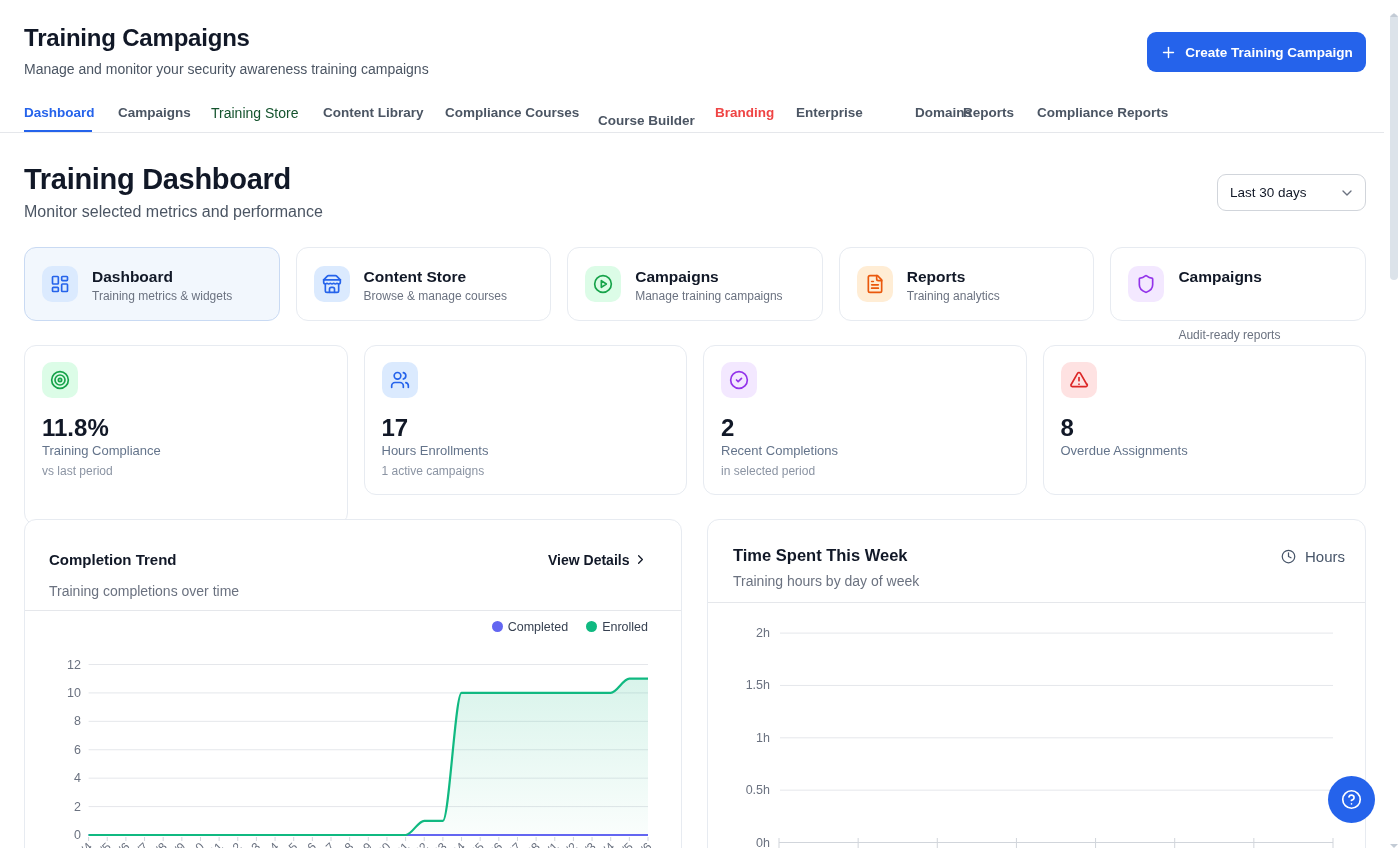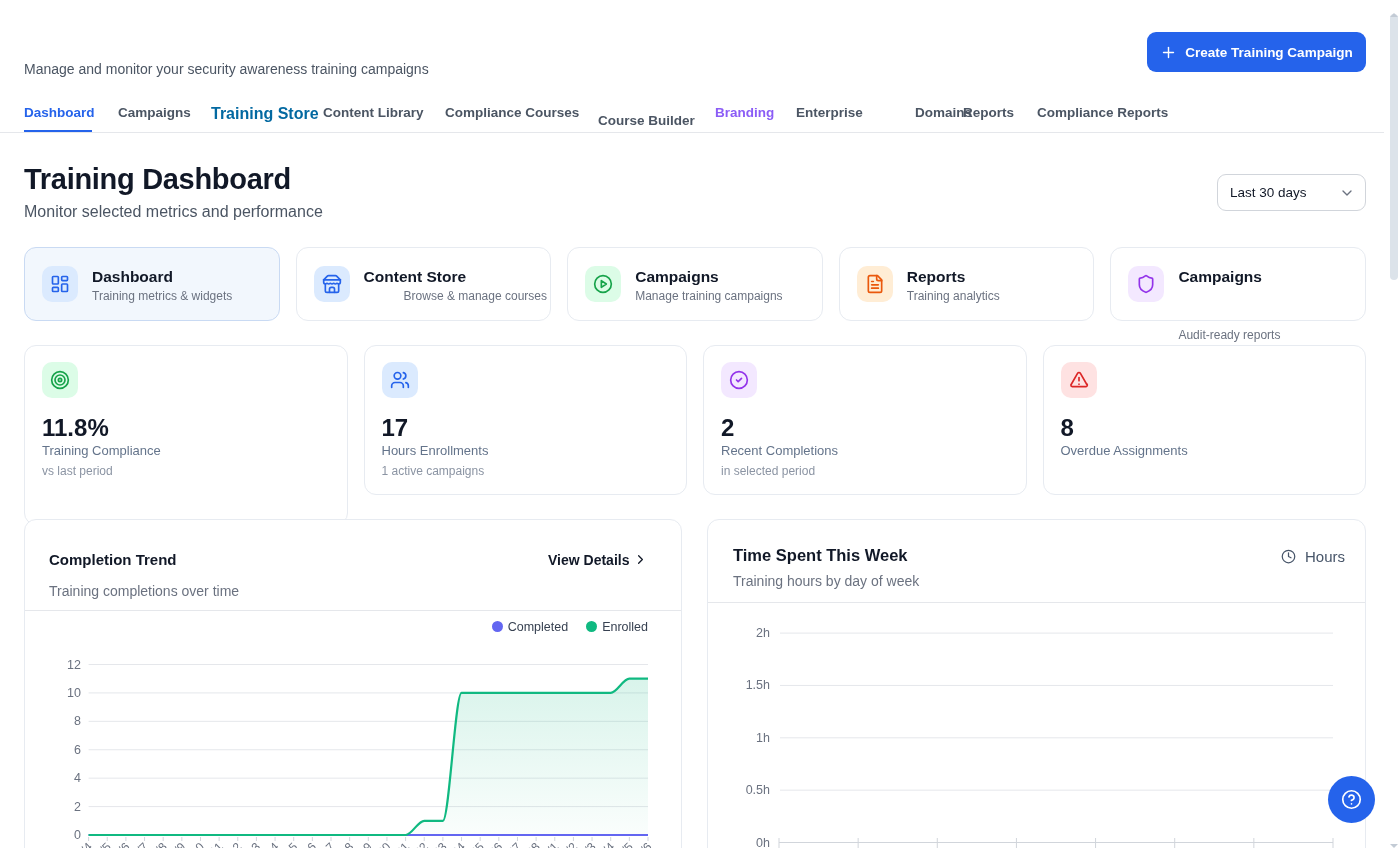--- a/index.html
+++ b/index.html
@@ -6,39 +6,40 @@
 html,body { width:1400px; height:848px; overflow:hidden; background:#fff;
   font-family:"Liberation Sans", sans-serif; }
 .abs { position:absolute; }
 #page { position:relative; width:1400px; height:848px; background:#fff; }
 .ic { display:flex; align-items:center; justify-content:center; border-radius:10px; width:36px; height:36px; }
 </style>
 </head>
 <body>
 <div id="page">
 
+  <div class="abs" style="left:24px; top:23.5px; font-size:24px; font-weight:700; color:#111827; letter-spacing:-0.2px;">Training Campaigns</div>
   <div class="abs" style="left:24px; top:61px; font-size:14px; color:#4b5563;">Manage and monitor your security awareness training campaigns</div>
 
   <div class="abs" style="left:1147px; top:32px; width:219px; height:40px; background:#2563eb; border-radius:9px; display:flex; align-items:center; justify-content:center; color:#fff; font-size:13.5px; font-weight:600;">
     <svg width="17" height="17" viewBox="0 0 24 24" fill="none" stroke="#fff" stroke-width="2" stroke-linecap="round" stroke-linejoin="round" style="margin-right:8px;">
         <path d="M5 12h14"></path>
         <path d="M12 5v14"></path>
       </svg>
     Create Training Campaign
   </div>
 
   <div class="abs" style="left:0; top:132px; width:1400px; height:1px; background:#e5e7eb;"></div>
   <div id="tabs">
       <span class="abs" style="left:24px; top:105px; font-size:13.5px; font-weight:600; color:#2563eb; white-space:nowrap;">Dashboard</span>
       <span class="abs" style="left:118px; top:105px; font-size:13.5px; font-weight:600; color:#4b5563; white-space:nowrap;">Campaigns</span>
-      <span class="abs" style="left:211px; top:105px; font-size:16px; font-weight:700; color:#0369a1; white-space:nowrap;">Training Store</span>
+      <span class="abs" style="left:211px; top:105px; font-size:14px; font-weight:400; color:#14532d; white-space:nowrap;">Training Store</span>
       <span class="abs" style="left:323px; top:105px; font-size:13.5px; font-weight:600; color:#4b5563; white-space:nowrap;">Content Library</span>
       <span class="abs" style="left:445px; top:105px; font-size:13.5px; font-weight:600; color:#4b5563; white-space:nowrap;">Compliance Courses</span>
       <span class="abs" style="left:598px; top:105px; font-size:13.5px; font-weight:600; color:#4b5563; white-space:nowrap;margin-top:8px;">Course Builder</span>
-      <span class="abs" style="left:715px; top:105px; font-size:13.5px; font-weight:600; color:#8b5cf6; white-space:nowrap;">Branding</span>
+      <span class="abs" style="left:715px; top:105px; font-size:13.5px; font-weight:600; color:#ef4444; white-space:nowrap;">Branding</span>
       <span class="abs" style="left:796px; top:105px; font-size:13.5px; font-weight:600; color:#4b5563; white-space:nowrap;">Enterprise</span>
       <span class="abs" style="left:884px; top:105px; font-size:13.5px; font-weight:600; color:#4b5563; white-space:nowrap;margin-left:31px;">Domains</span>
       <span class="abs" style="left:963px; top:105px; font-size:13.5px; font-weight:600; color:#4b5563; white-space:nowrap;">Reports</span>
       <span class="abs" style="left:1037px; top:105px; font-size:13.5px; font-weight:600; color:#4b5563; white-space:nowrap;">Compliance Reports</span>
     </div>
   <div class="abs" id="tabline" style="left:24px; top:130px; width:68px; height:2px; background:#2563eb;"></div>
 
   <div class="abs" style="left:24px; top:162.5px; font-size:29px; font-weight:700; color:#111827; letter-spacing:-0.3px;">Training Dashboard</div>
   <div class="abs" style="left:24px; top:202.5px; font-size:16px; color:#4b5563;">Monitor selected metrics and performance</div>
 
@@ -66,21 +67,21 @@
     <div class="ic" style="position:absolute; left:17px; top:18.5px; background:#dbeafe;">
       <svg width="20" height="20" viewBox="0 0 24 24" fill="none" stroke="#2563eb" stroke-width="2" stroke-linecap="round" stroke-linejoin="round">
             <path d="m2 7 4.41-4.41A2 2 0 0 1 7.83 2h8.34a2 2 0 0 1 1.42.59L22 7"></path>
             <path d="M4 12v8a2 2 0 0 0 2 2h12a2 2 0 0 0 2-2v-8"></path>
             <path d="M15 22v-4a2 2 0 0 0-2-2h-2a2 2 0 0 0-2 2v4"></path>
             <path d="M2 7h20"></path>
             <path d="M22 7v3a2 2 0 0 1-2 2a2.7 2.7 0 0 1-1.59-.63.7.7 0 0 0-.82 0A2.7 2.7 0 0 1 16 12a2.7 2.7 0 0 1-1.59-.63.7.7 0 0 0-.82 0A2.7 2.7 0 0 1 12 12a2.7 2.7 0 0 1-1.59-.63.7.7 0 0 0-.82 0A2.7 2.7 0 0 1 8 12a2.7 2.7 0 0 1-1.59-.63.7.7 0 0 0-.82 0A2.7 2.7 0 0 1 4 12a2 2 0 0 1-2-2V7"></path>
           </svg>
     </div>
     <div style="position:absolute; left:67px; top:20px; font-size:15.5px; font-weight:700; color:#111827; white-space:nowrap;">Content Store</div>
-    <div style="position:absolute; left:67px; top:41px; font-size:12px; color:#6b7280; white-space:nowrap;margin-left:40px;">Browse &amp; manage courses</div>
+    <div style="position:absolute; left:67px; top:41px; font-size:12px; color:#6b7280; white-space:nowrap;">Browse &amp; manage courses</div>
   </div>
       <div class="abs" style="left:567.2px; top:246.5px; width:255.6px; height:74px; border-radius:12px; background:#fff; border:1px solid #e7ebf1;">
     <div class="ic" style="position:absolute; left:17px; top:18.5px; background:#dcfce7;">
       <svg width="20" height="20" viewBox="0 0 24 24" fill="none" stroke="#16a34a" stroke-width="2" stroke-linecap="round" stroke-linejoin="round">
             <circle cx="12" cy="12" r="10"></circle>
             <polygon points="10 8 16 12 10 16 10 8"></polygon>
           </svg>
     </div>
     <div style="position:absolute; left:67px; top:20px; font-size:15.5px; font-weight:700; color:#111827; white-space:nowrap;">Campaigns</div>
     <div style="position:absolute; left:67px; top:41px; font-size:12px; color:#6b7280; white-space:nowrap;">Manage training campaigns</div>

